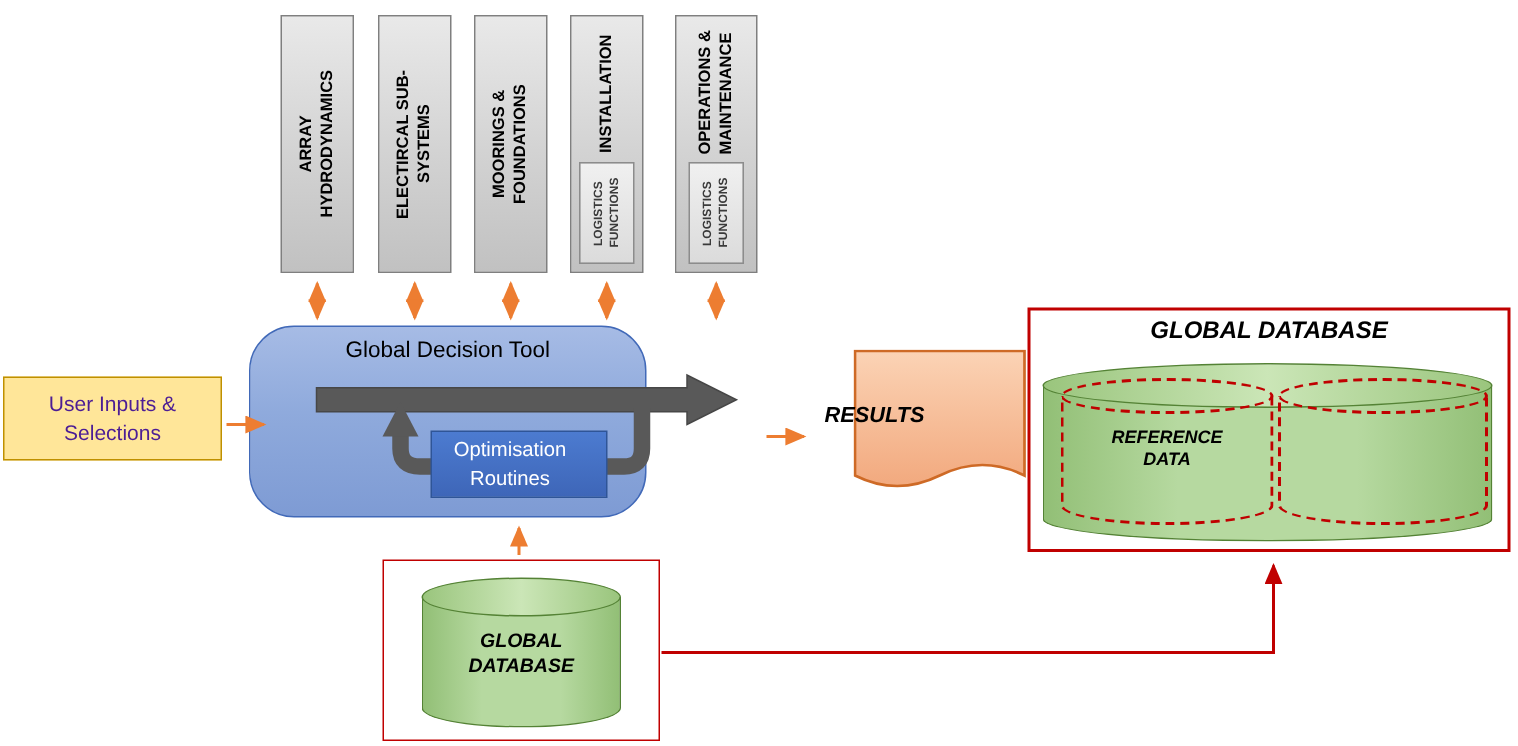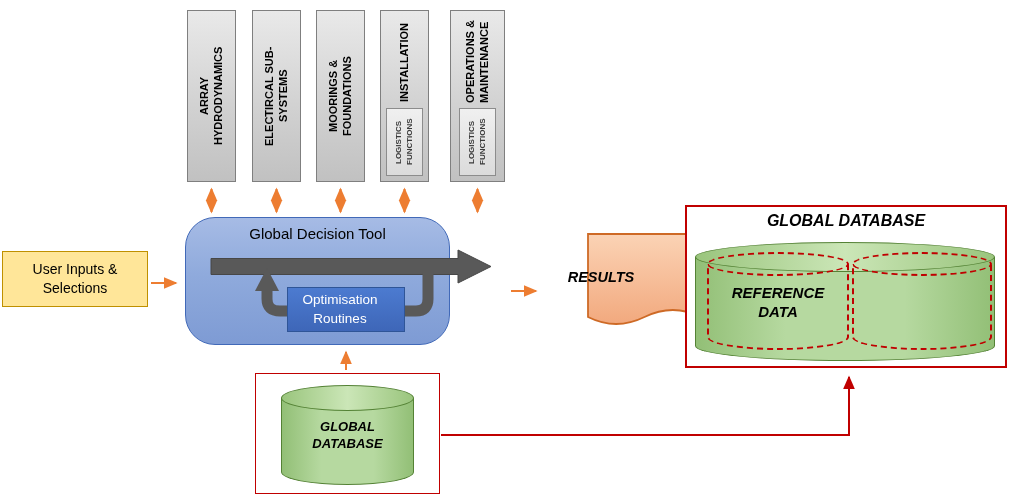--- a/index.html
+++ b/index.html
@@ -15,36 +15,36 @@
   .module-label { font-weight:bold; font-size:11px; line-height:1.3; text-align:center; height:112px; color:#000; }
   .module-label.short { height:90px; }
   .subbox { width:37px; height:68px; margin-top:auto;
     background:linear-gradient(180deg,#F0F0F0,#DBDBDB);
     border:1px solid #8C8C8C; display:flex; align-items:center; justify-content:center; }
   .sub-label { font-weight:bold; font-size:8px; line-height:1.35; text-align:center; height:58px; color:#3A3A3A; }
 
   
   .user-inputs { position:absolute; left:2px; top:251px; width:146px; height:56px;
     background:#FFE699; border:1.5px solid #BF9000;
-    display:flex; align-items:center; justify-content:center; font-size:14px; color:#000000; }
+    display:flex; align-items:center; justify-content:center; font-size:14px; color:#4c1d95; }
   .user-inputs span { display:block; width:112px; text-align:center; line-height:1.35; }
 
   
-  .decision-tool { position:absolute; left:185px; top:217px; width:265px; height:128px;
+  .decision-tool { position:absolute; left:166px; top:217px; width:265px; height:128px;
     background:linear-gradient(180deg,#A6BBE5 0%,#8FAADC 45%,#7E9BD4 100%);
     border:1.5px solid #4169B8; border-radius:30px; }
   .decision-title { position:absolute; top:7px; left:0; width:100%; text-align:center; font-size:15px; color:#000; }
 
   .opt-box { position:absolute; left:287px; top:287px; width:118px; height:45px;
     background:linear-gradient(180deg,#4C7BD0,#3E66B8); border:1px solid #2F5597;
     display:flex; align-items:center; justify-content:flex-start; color:#fff; font-size:13.5px; }
   .opt-box span { display:block; width:104px; text-align:center; line-height:1.35; }
 
   
-  .results-doc { position:absolute; left:543px; top:233px; width:116px; height:102px;padding-left:44px; }
+  .results-doc { position:absolute; left:525px; top:233px; width:116px; height:102px;padding-left:44px; }
   .results-label { position:absolute; top:36px; left:0; width:100%; text-align:center;
     font-weight:bold; font-style:italic; font-size:14.5px; color:#000; }
 
   
   .db-panel { position:absolute; left:685px; top:205px; width:322px; height:163px;
     background:#fff; border:2px solid #C00000; }
   .db-panel-title { position:absolute; top:5px; left:0; width:100%; text-align:center;
     font-weight:bold; font-style:italic; font-size:16px; color:#000; }
 
   
@@ -56,21 +56,21 @@
 
   .big-cyl { left:695px; top:242px; width:300px; height:119px; }
   .big-cyl .cyl-top { height:30px; }
   .big-cyl .cyl-body { top:15px; height:104px; border-radius:0 0 50% 50% / 0 0 15px 15px; }
 
   .dash-cyl .cyl-top { height:24px; border:2px dashed #C00000; background:transparent; }
   .dash-cyl .cyl-body { top:12px; height:86px; border:2px dashed #C00000; border-top:none;
     border-radius:0 0 50% 50% / 0 0 13px 13px; background:transparent; }
   .dash-cyl { width:142px; height:98px; top:252px; }
   .dash-label { position:absolute; top:32px; left:0; width:100%; text-align:center;
-    font-weight:bold; font-style:italic; font-size:15px; line-height:1.25; color:#000; }
+    font-weight:bold; font-style:italic; font-size:12px; line-height:1.25; color:#000; }
   .dash-label span { display:block; width:100px; margin:0 auto; }
 
   
   .bottom-box { position:absolute; left:255px; top:373px; width:185px; height:121px;
     border:1.5px solid #C00000; background:#fff; }
   .small-cyl { left:281px; top:385px; width:133px; height:100px; }
   .small-cyl .cyl-top { height:26px; }
   .small-cyl .cyl-body { top:13px; height:87px; border-radius:0 0 50% 50% / 0 0 13px 13px; }
   .small-cyl .cyl-label { position:absolute; top:34px; left:0; width:100%; text-align:center;
     font-weight:bold; font-style:italic; font-size:13px; line-height:1.3; color:#000; }

